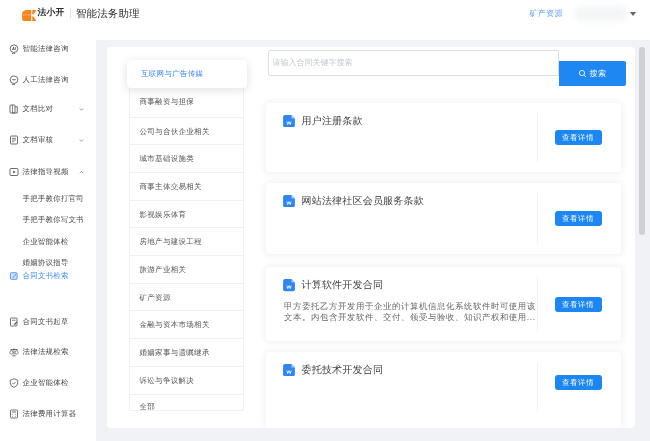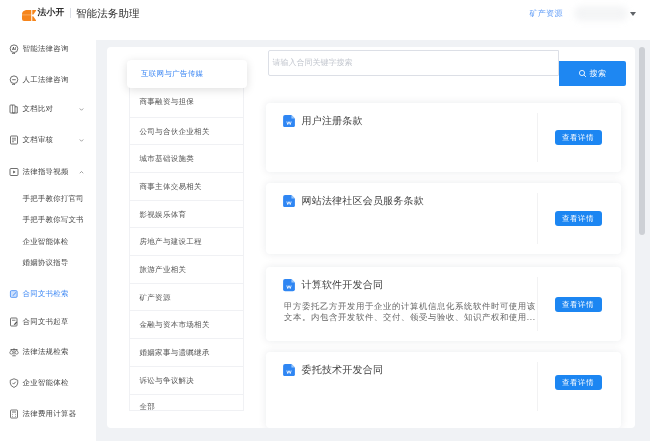--- a/index.html
+++ b/index.html
@@ -122,21 +122,21 @@
       <div class="chev">
         <svg width="5" height="5" viewBox="0 0 10 10">
           <path d="M1.5 6.5 L5 3 L8.5 6.5" fill="none" stroke="#7a7a7a" stroke-width="1.4"></path>
         </svg>
       </div>
   </div>
   <div class="sitem" style="top:150.7px;">手把手教你打官司</div>
   <div class="sitem" style="top:172.4px;">手把手教你写文书</div>
   <div class="sitem" style="top:193.7px;">企业智能体检</div>
   <div class="sitem" style="top:215.1px;">婚姻协议指导</div>
-  <div class="mitem active" style="top:244px;">
+  <div class="mitem active" style="top:226px;">
     <svg width="10" height="10" viewBox="0 0 20 20">
         <rect x="2" y="2.5" width="15" height="15" rx="3" fill="#3c87f4" opacity="0.25"></rect>
         <rect x="2.8" y="3.3" width="13.4" height="13.4" rx="2.4" fill="none" stroke="#3c87f4" stroke-width="1.5"></rect>
         <path d="M7 12.5 L13.8 5.6 L15.4 7.2 L8.6 14 L6.6 14.4 Z" fill="#3c87f4" stroke="#fff" stroke-width="0.7"></path>
       </svg>
     <div class="t">合同文书检索</div>
   </div>
   <div class="mitem" style="top:271.6px;">
     <svg width="10" height="10" viewBox="0 0 20 20">
         <rect x="3" y="2" width="13" height="16" rx="1.5" fill="none" stroke="#4a4a4a" stroke-width="1.6"></rect>

